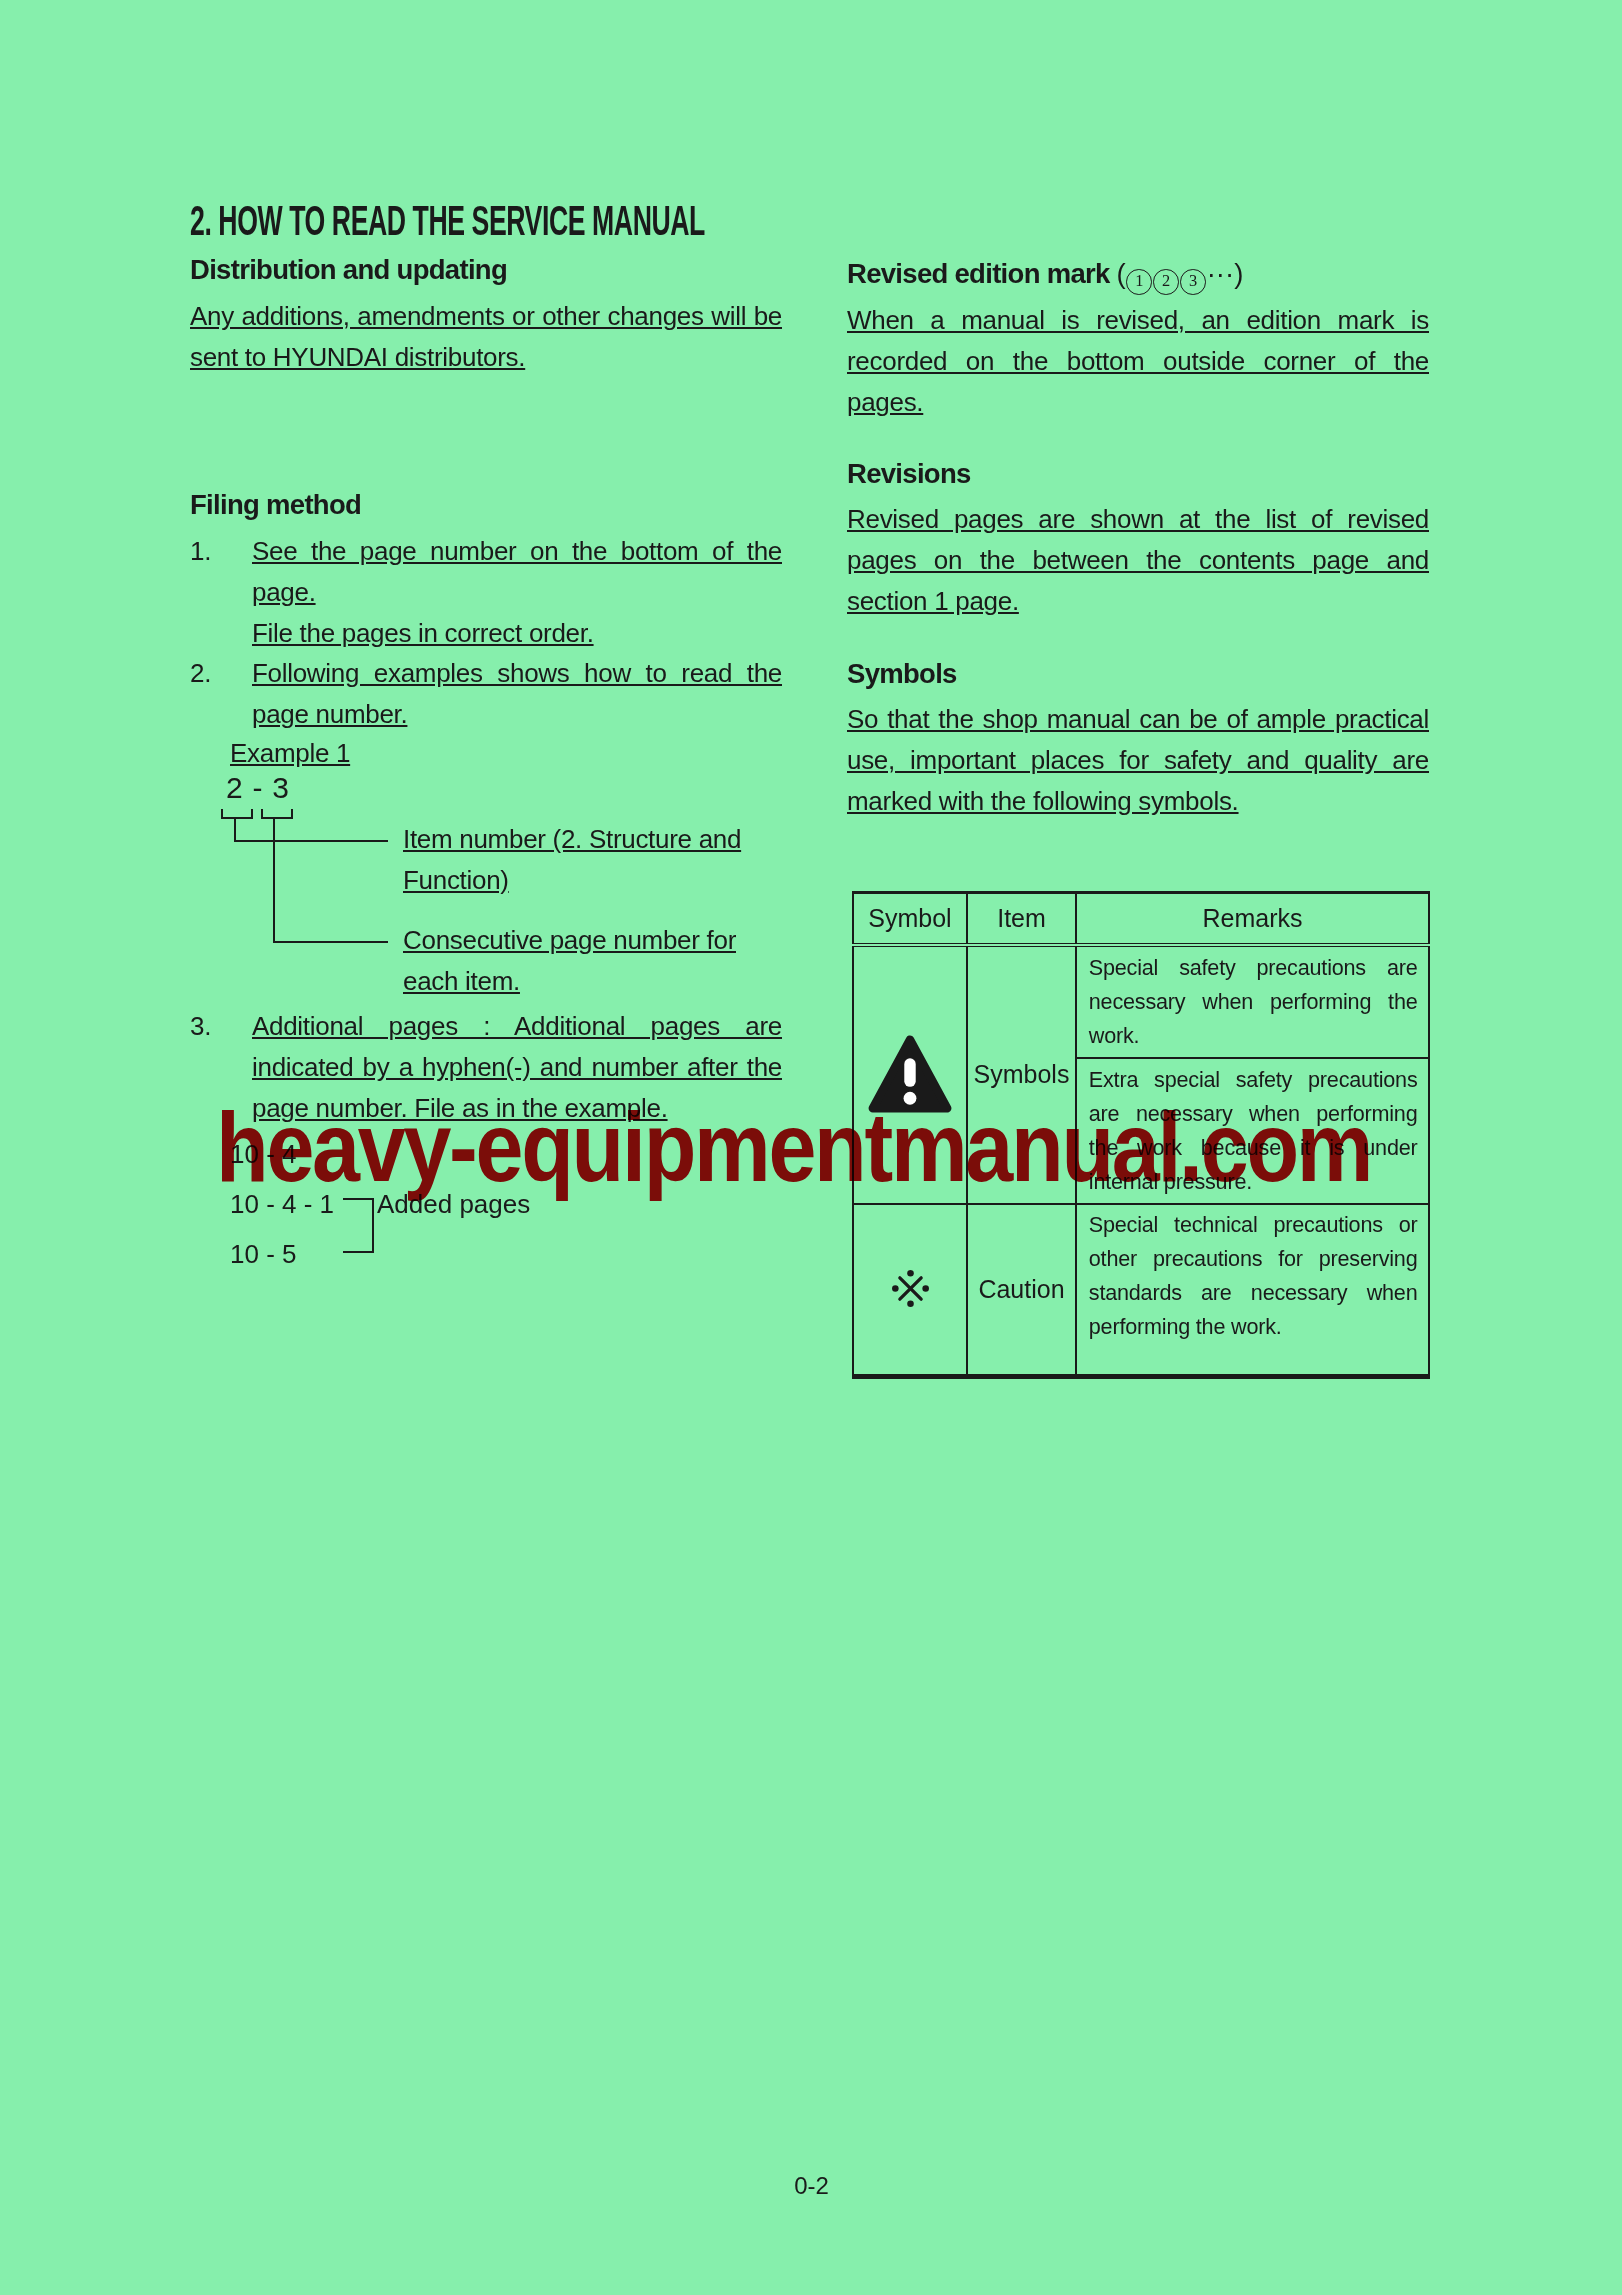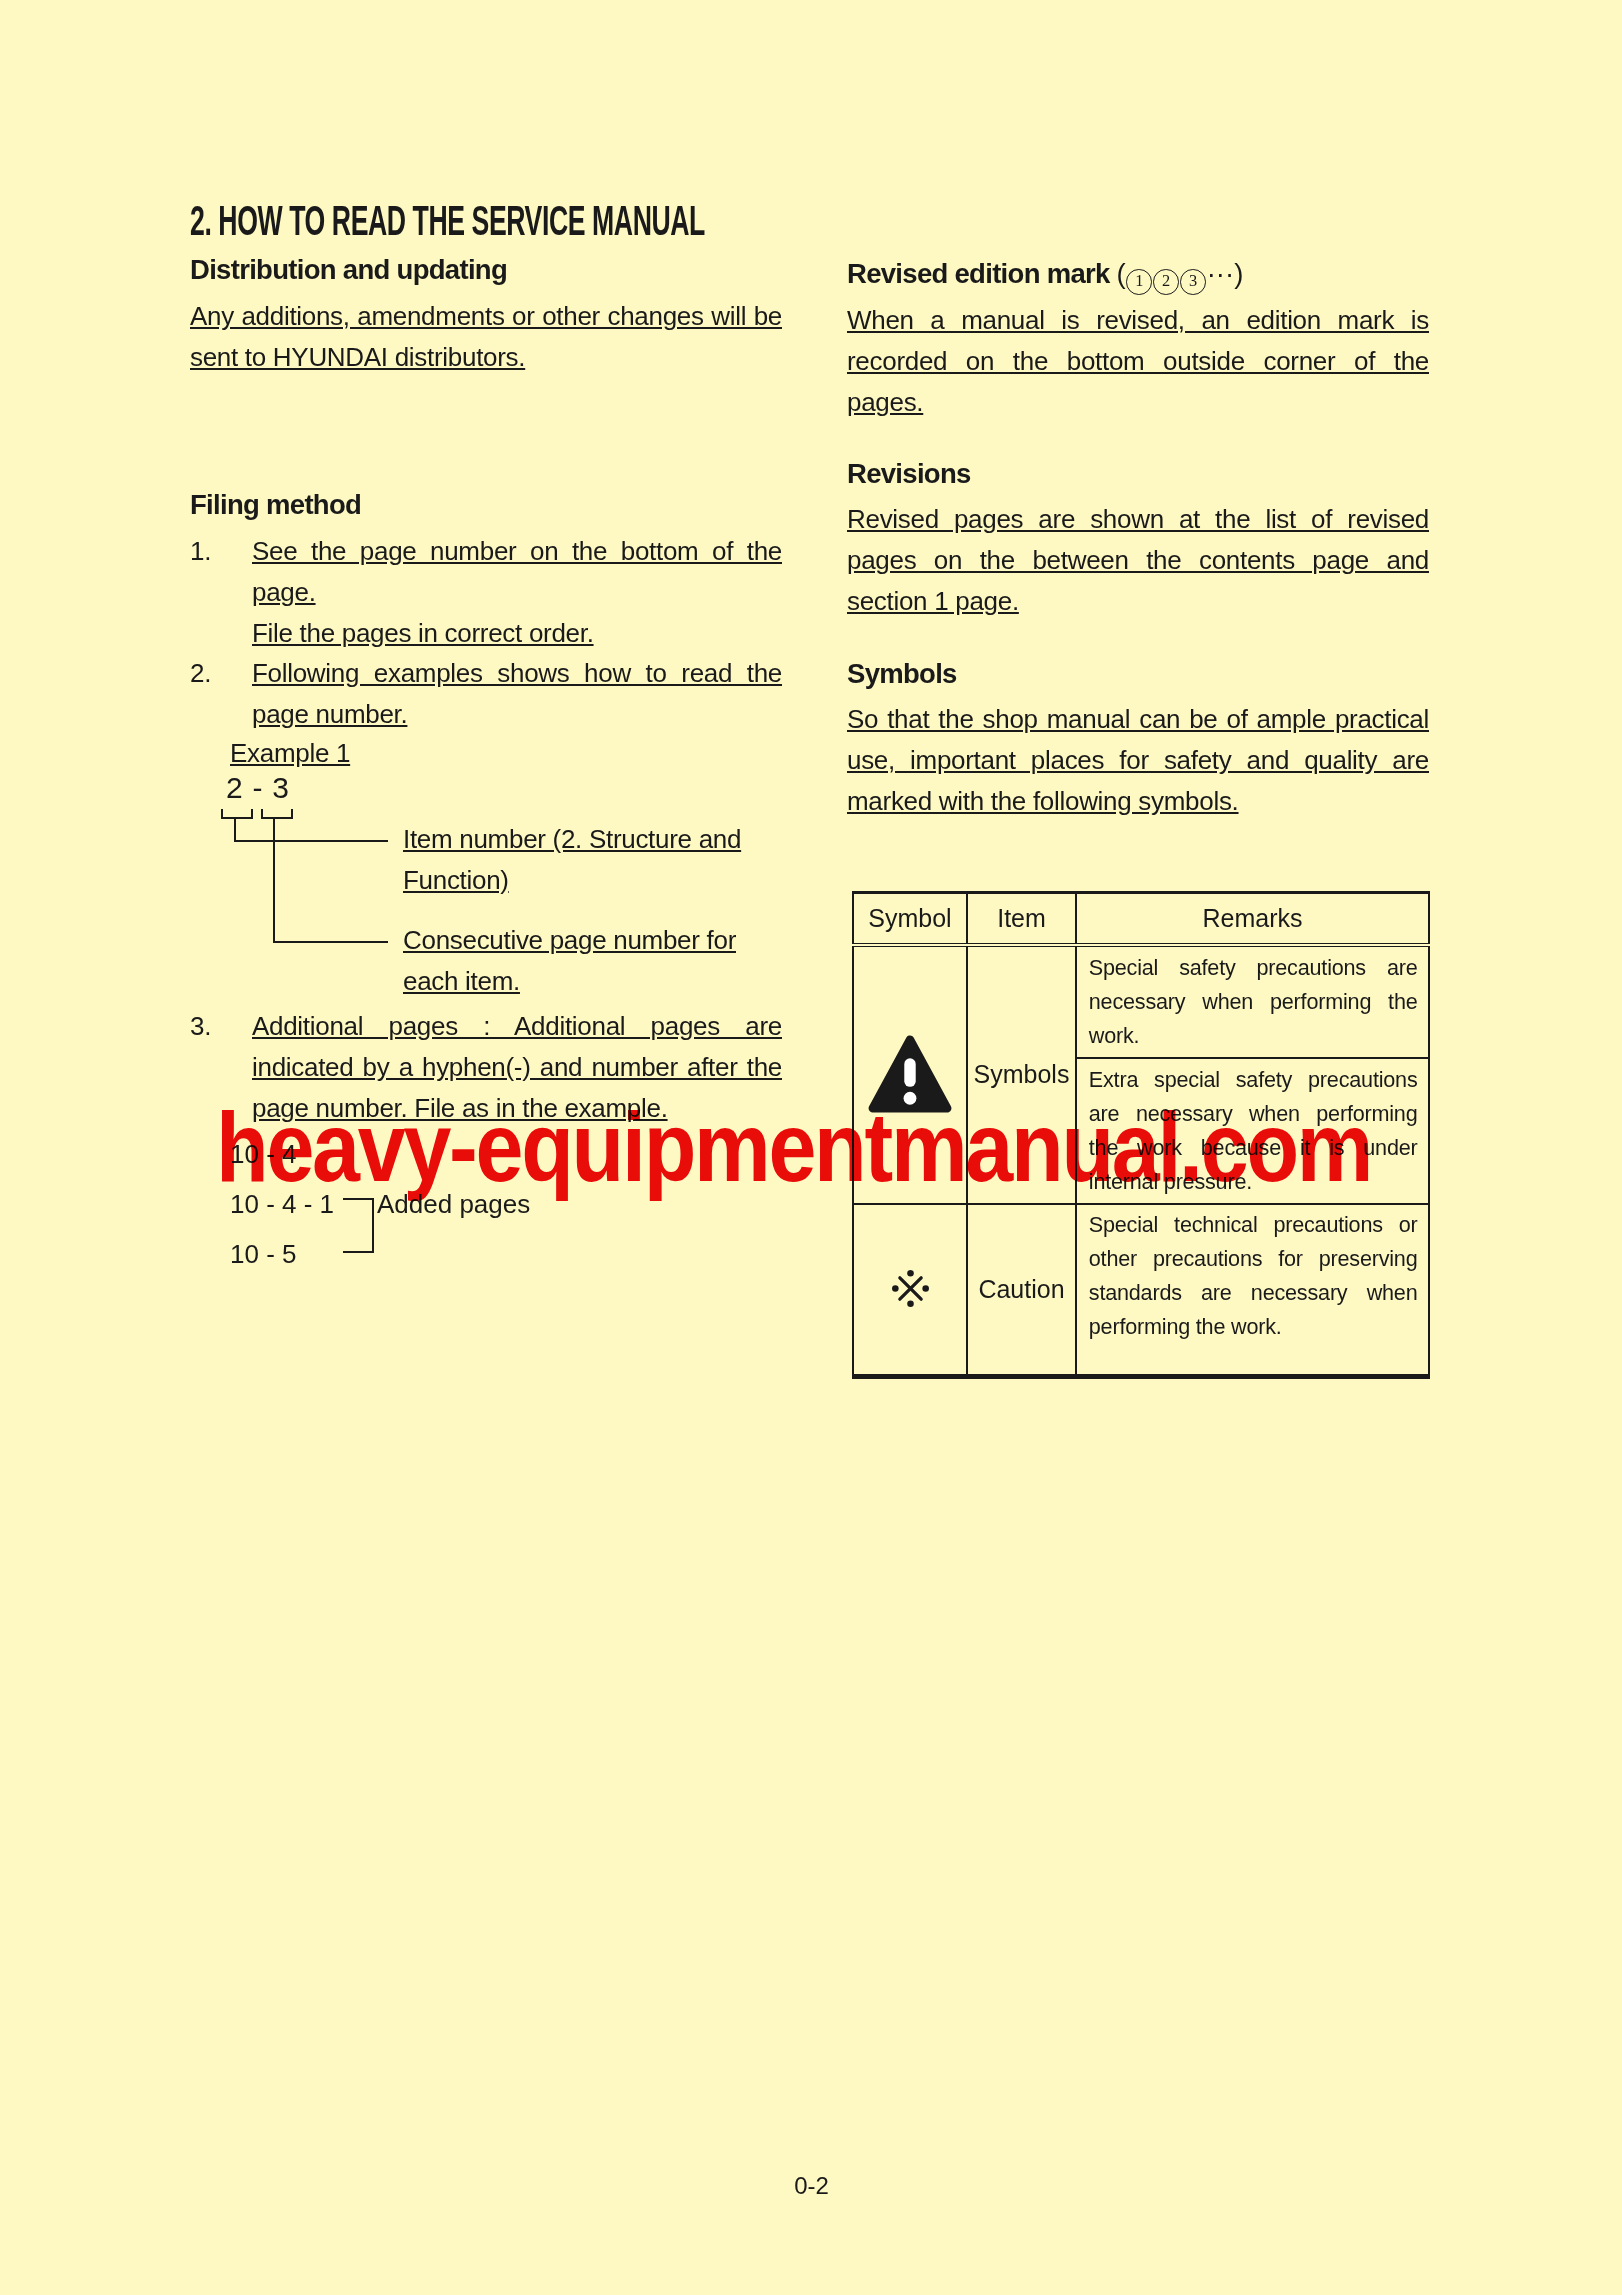--- a/index.html
+++ b/index.html
@@ -1,16 +1,16 @@
 <!DOCTYPE html>
 <html style="font-size:10.5px"><head>
 <meta charset="utf-8">
 <style>
   html,body{margin:0;padding:0;background:#888;}
-  .page{position:relative;width:1623px;height:2295px;background:#fef9c3;overflow:hidden;
+  .page{position:relative;width:1623px;height:2295px;background:#86efac;overflow:hidden;
         font-family:"Liberation Sans","DejaVu Sans",sans-serif;color:#1a1a1a;
         -webkit-font-smoothing:antialiased;}
   .abs{position:absolute;}
   
   .title{font-size:43px;font-weight:bold;letter-spacing:-0.7px;white-space:nowrap;
          transform:scaleX(0.62);transform-origin:left top;}
   .h2{font-size:27.5px;font-weight:bold;letter-spacing:-0.7px;white-space:nowrap;}
   .body-txt{font-size:26px;line-height:41px;letter-spacing:-0.3px;text-align:justify;text-decoration:underline;}
   .body-txt.nojust{text-align:left;}
   .li{display:flex;}

